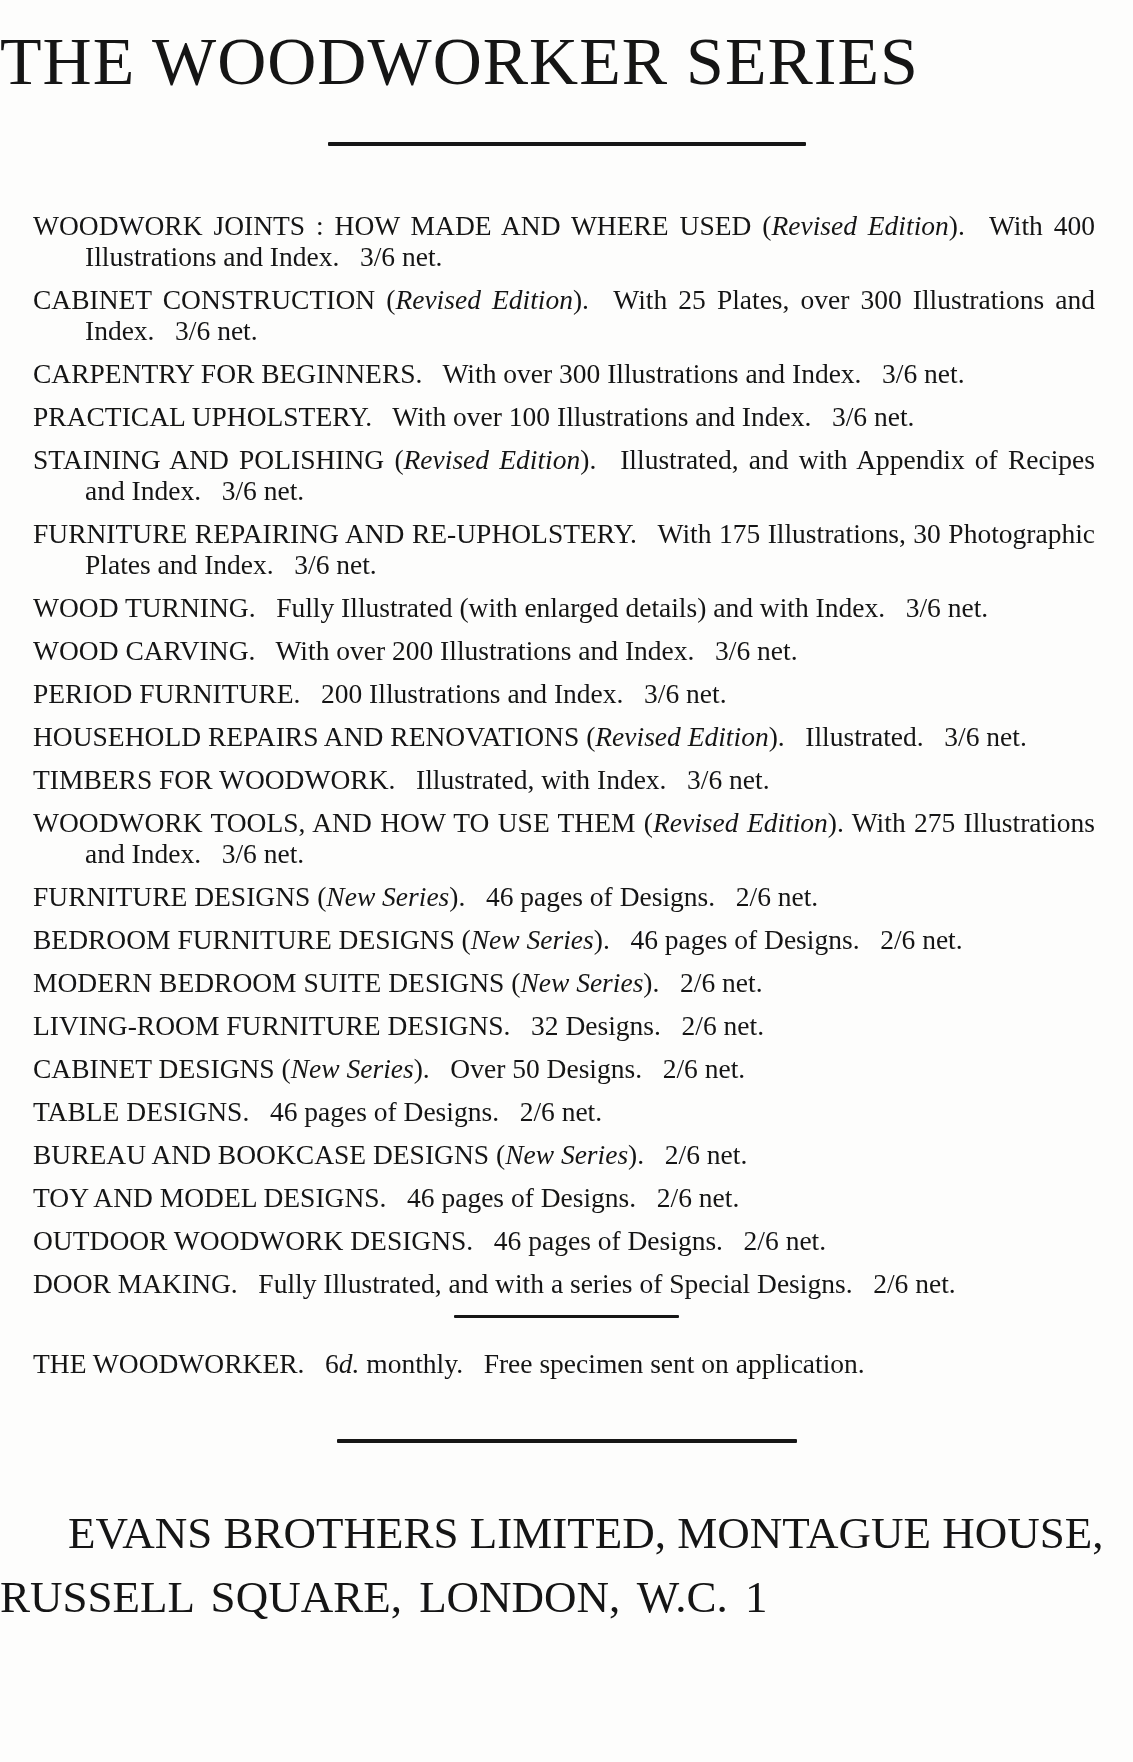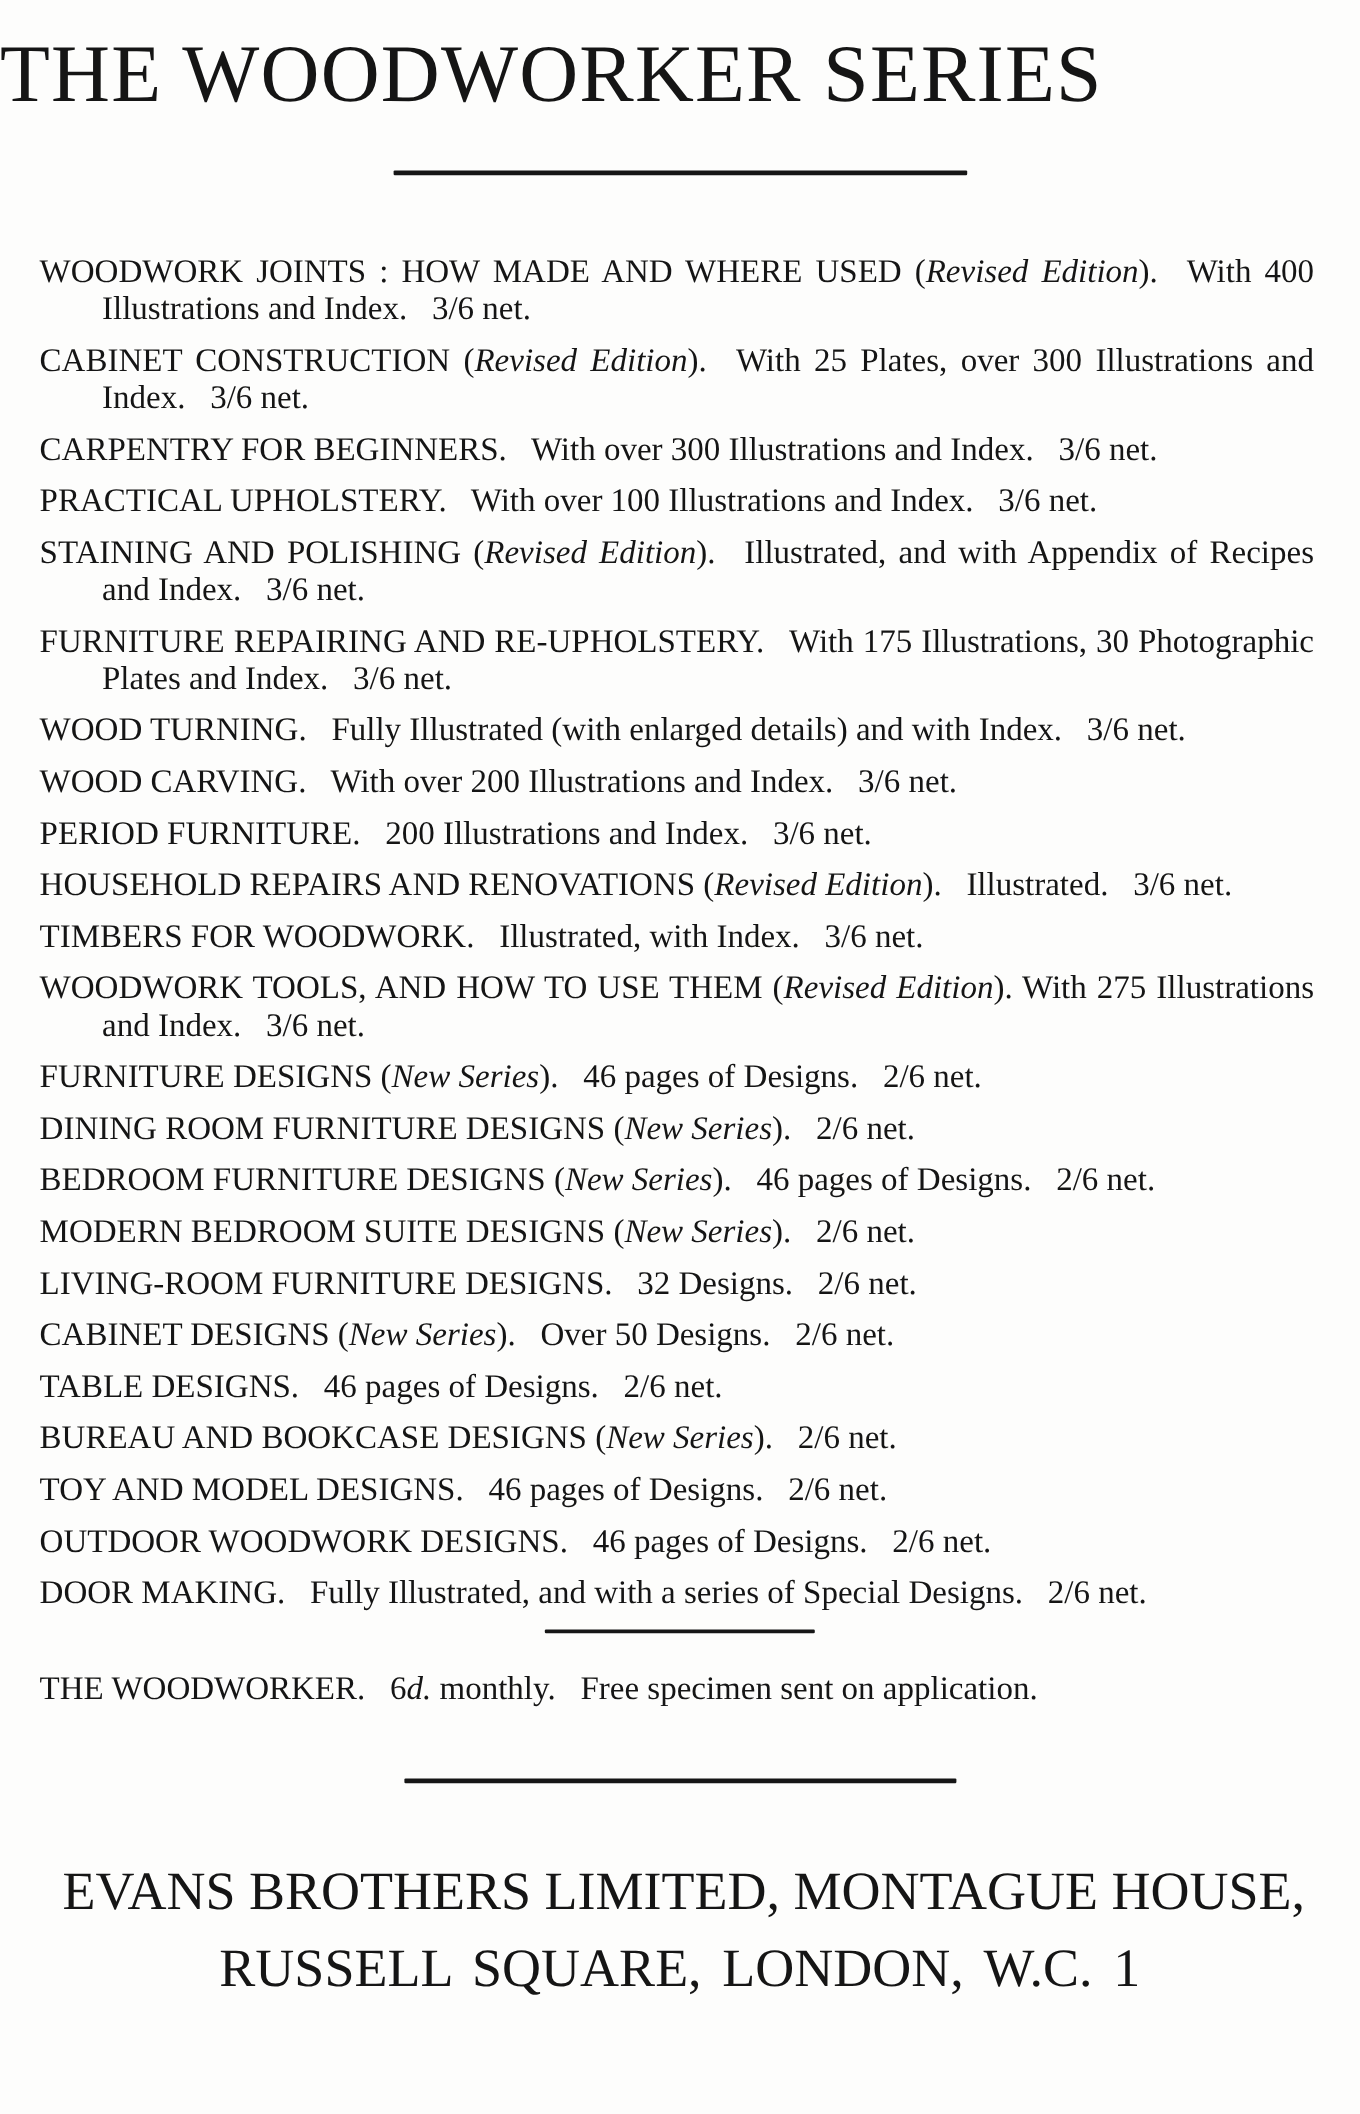--- a/index.html
+++ b/index.html
@@ -39,27 +39,28 @@
     margin: 30px 38px 0 33px;
     font-size: 27.5px;
     line-height: 31px;
   }
   .publisher {
     margin: 58px 0 0 0;
     font-size: 45px;
     line-height: 64px;
   }
   .publisher-line1 {
-    padding: 0 52px;
+    padding: 0 35px;
     text-align: justify;
     text-align-last: justify;
     white-space: nowrap;
+    margin-left: 33px;
   }
   .publisher-line2 {
-    text-align: center;
+    text-align: left;
     word-spacing: 6px;
   }
 </style>
 </head>
 <body>
 
 <h1 class="page-title">THE WOODWORKER SERIES</h1>
 
 <div class="rule rule-title"></div>
 
@@ -70,21 +71,20 @@
     <p class="entry"><span>PRACTICAL UPHOLSTERY.  With over 100 Illustrations and Index.  3/6 net.</span></p>
     <p class="entry"><span>STAINING AND POLISHING (</span><span class="it">Revised Edition</span><span>).  Illustrated, and with Appendix of Recipes and Index.  3/6 net.</span></p>
     <p class="entry"><span>FURNITURE REPAIRING AND RE-UPHOLSTERY.  With 175 Illustrations, 30 Photographic Plates and Index.  3/6 net.</span></p>
     <p class="entry"><span>WOOD TURNING.  Fully Illustrated (with enlarged details) and with Index.  3/6 net.</span></p>
     <p class="entry"><span>WOOD CARVING.  With over 200 Illustrations and Index.  3/6 net.</span></p>
     <p class="entry"><span>PERIOD FURNITURE.  200 Illustrations and Index.  3/6 net.</span></p>
     <p class="entry"><span>HOUSEHOLD REPAIRS AND RENOVATIONS (</span><span class="it">Revised Edition</span><span>).  Illustrated.  3/6 net.</span></p>
     <p class="entry"><span>TIMBERS FOR WOODWORK.  Illustrated, with Index.  3/6 net.</span></p>
     <p class="entry"><span>WOODWORK TOOLS, AND HOW TO USE THEM (</span><span class="it">Revised Edition</span><span>). With 275 Illustrations and Index.  3/6 net.</span></p>
     <p class="entry"><span>FURNITURE DESIGNS (</span><span class="it">New Series</span><span>).  46 pages of Designs.  2/6 net.</span></p>
-    <p class="entry"><span>DINING ROOM FURNITURE DESIGNS (</span><span class="it">New Series</span><span>).  2/6 net.</span></p>
     <p class="entry"><span>BEDROOM FURNITURE DESIGNS (</span><span class="it">New Series</span><span>).  46 pages of Designs.  2/6 net.</span></p>
     <p class="entry"><span>MODERN BEDROOM SUITE DESIGNS (</span><span class="it">New Series</span><span>).  2/6 net.</span></p>
     <p class="entry"><span>LIVING-ROOM FURNITURE DESIGNS.  32 Designs.  2/6 net.</span></p>
     <p class="entry"><span>CABINET DESIGNS (</span><span class="it">New Series</span><span>).  Over 50 Designs.  2/6 net.</span></p>
     <p class="entry"><span>TABLE DESIGNS.  46 pages of Designs.  2/6 net.</span></p>
     <p class="entry"><span>BUREAU AND BOOKCASE DESIGNS (</span><span class="it">New Series</span><span>).  2/6 net.</span></p>
     <p class="entry"><span>TOY AND MODEL DESIGNS.  46 pages of Designs.  2/6 net.</span></p>
     <p class="entry"><span>OUTDOOR WOODWORK DESIGNS.  46 pages of Designs.  2/6 net.</span></p>
     <p class="entry"><span>DOOR MAKING.  Fully Illustrated, and with a series of Special Designs.  2/6 net.</span></p>
   </div>

